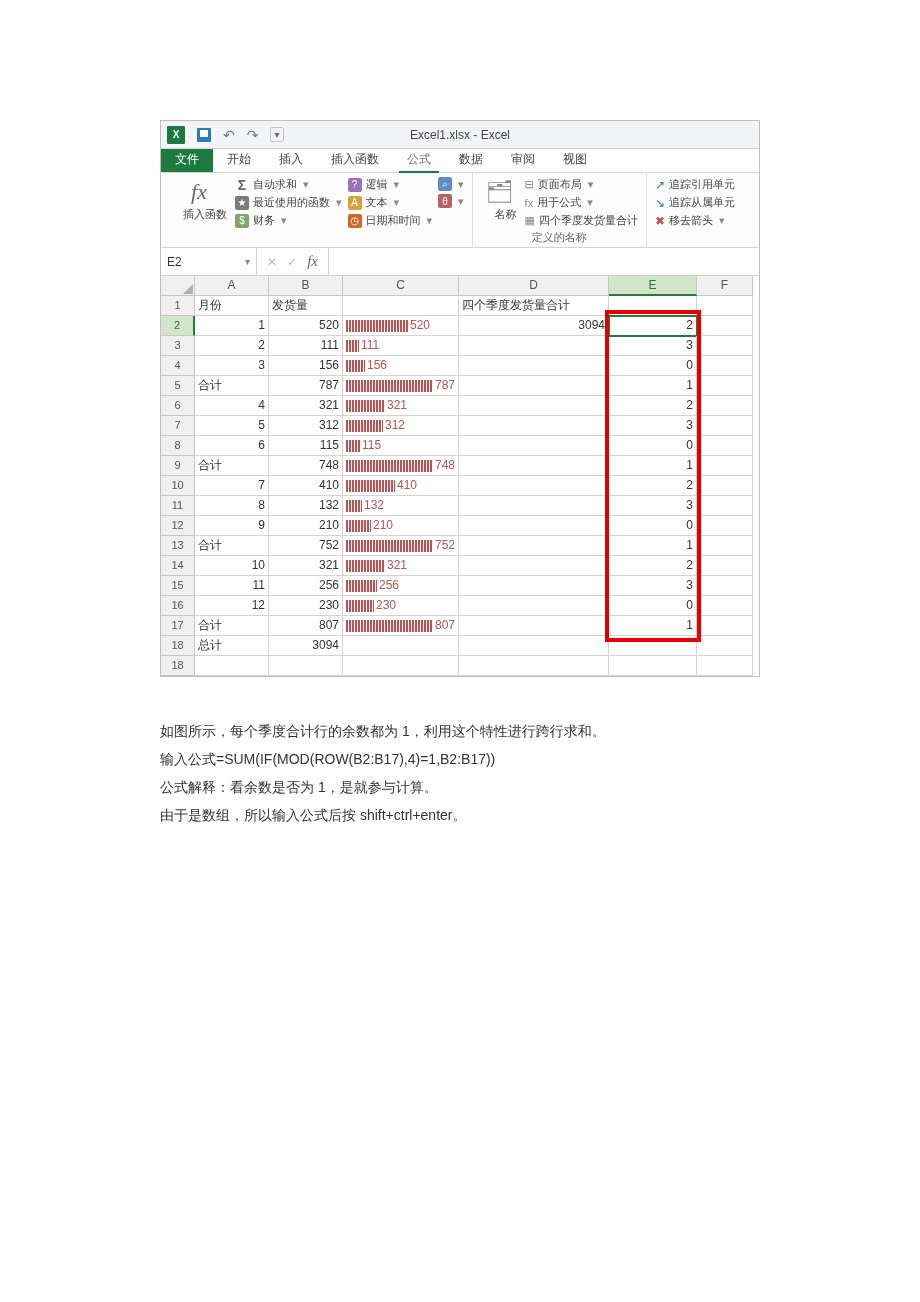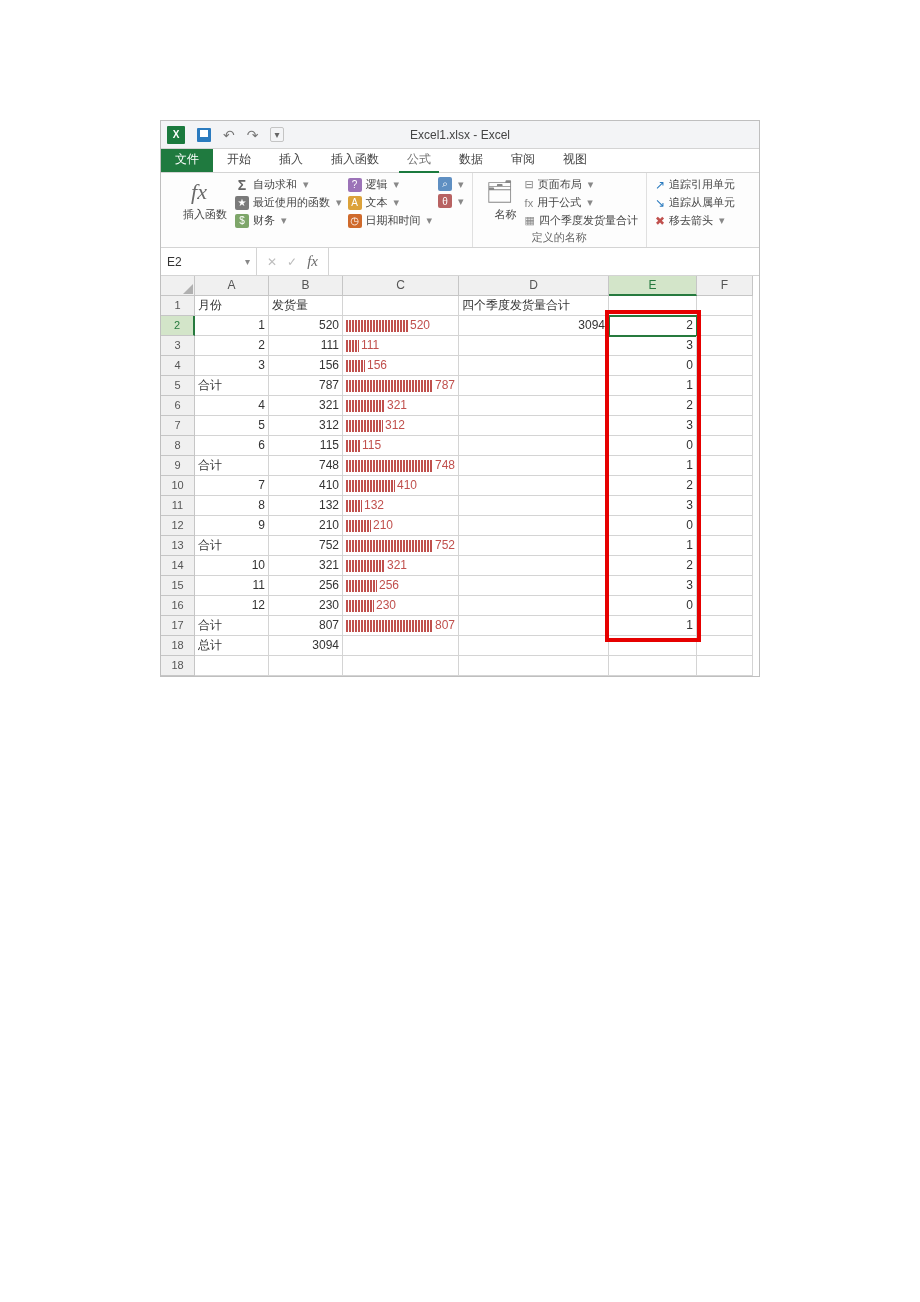--- a/index.html
+++ b/index.html
@@ -445,13 +445,19 @@
           <div class="cell" style="width:116px"></div>
           <div class="cell right" style="width:150px"></div>
           <div class="cell right" style="width:88px"></div>
           <div class="cell" style="width:56px"></div>
         </div>
         <div class="red-frame" style="left: 444px; top: 34px; width: 96px; height: 332px;"></div>
       </div>
 
   </div>
 
+  <div class="explain">
+    <p>如图所示，每个季度合计行的余数都为 1，利用这个特性进行跨行求和。</p>
+    <p>输入公式=SUM(IF(MOD(ROW(B2:B17),4)=1,B2:B17))</p>
+    <p>公式解释：看余数是否为 1，是就参与计算。</p>
+    <p>由于是数组，所以输入公式后按 shift+ctrl+enter。</p>
+  </div>
 </div>
 
 </body></html>

